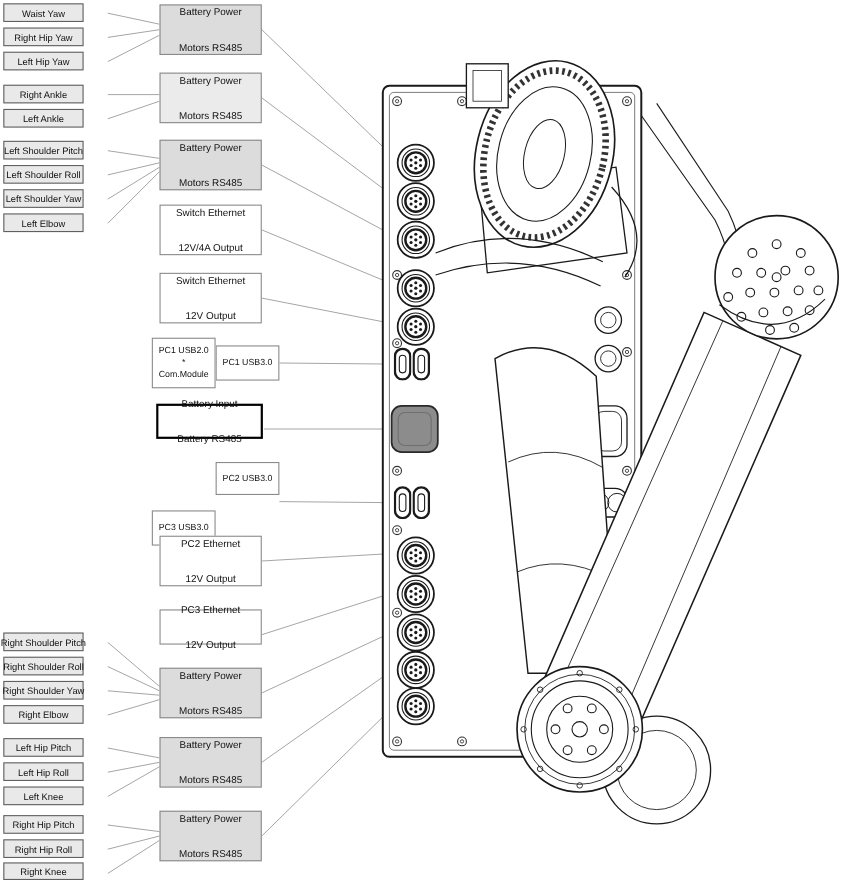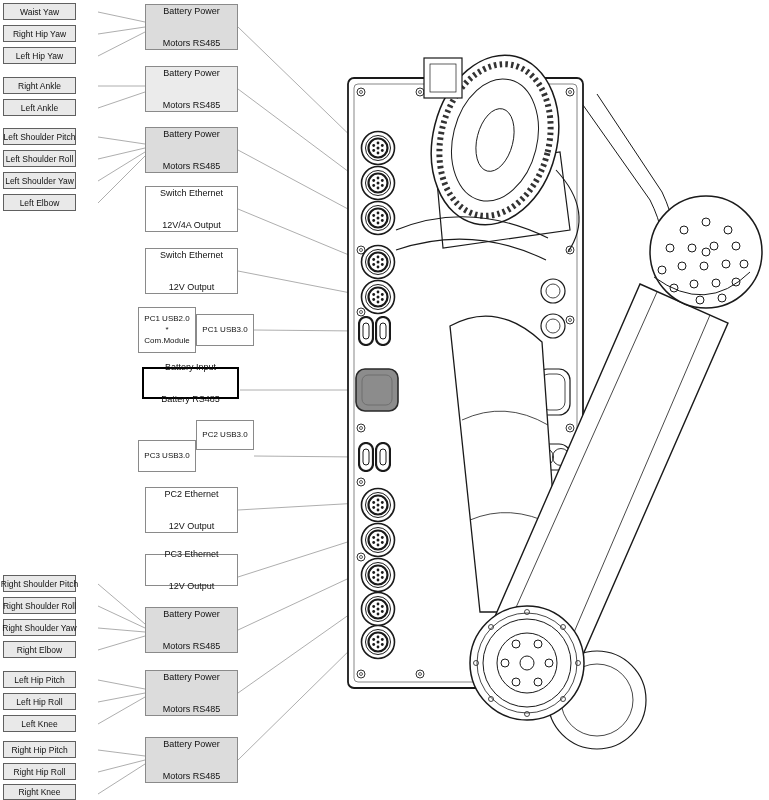--- a/index.html
+++ b/index.html
@@ -65,21 +65,21 @@
     <span>*</span>
     <span>Com.Module</span>
   </div>
 <div class="cbox small" style="left:196px;top:314px;width:58px;height:32px">
   <span>PC1 USB3.0</span>
   </div>
 <div class="cbox boldborder" style="left:142px;top:367px;width:97px;height:32px">
   <span>Battery Input</span>
     <span>Battery RS485</span>
   </div>
-<div class="cbox small" style="left:138px;top:440px;width:58px;height:32px">
+<div class="cbox small" style="left:138px;top:464px;width:58px;height:32px">
   <span>PC3 USB3.0</span>
   </div>
 <div class="cbox small" style="left:196px;top:420px;width:58px;height:30px">
   <span>PC2 USB3.0</span>
   </div>
 <div class="cbox" style="left:145px;top:487px;width:93px;height:46px">
   <span>PC2 Ethernet</span>
     <span>12V Output</span>
   </div>
 <div class="cbox" style="left:145px;top:554px;width:93px;height:32px">

